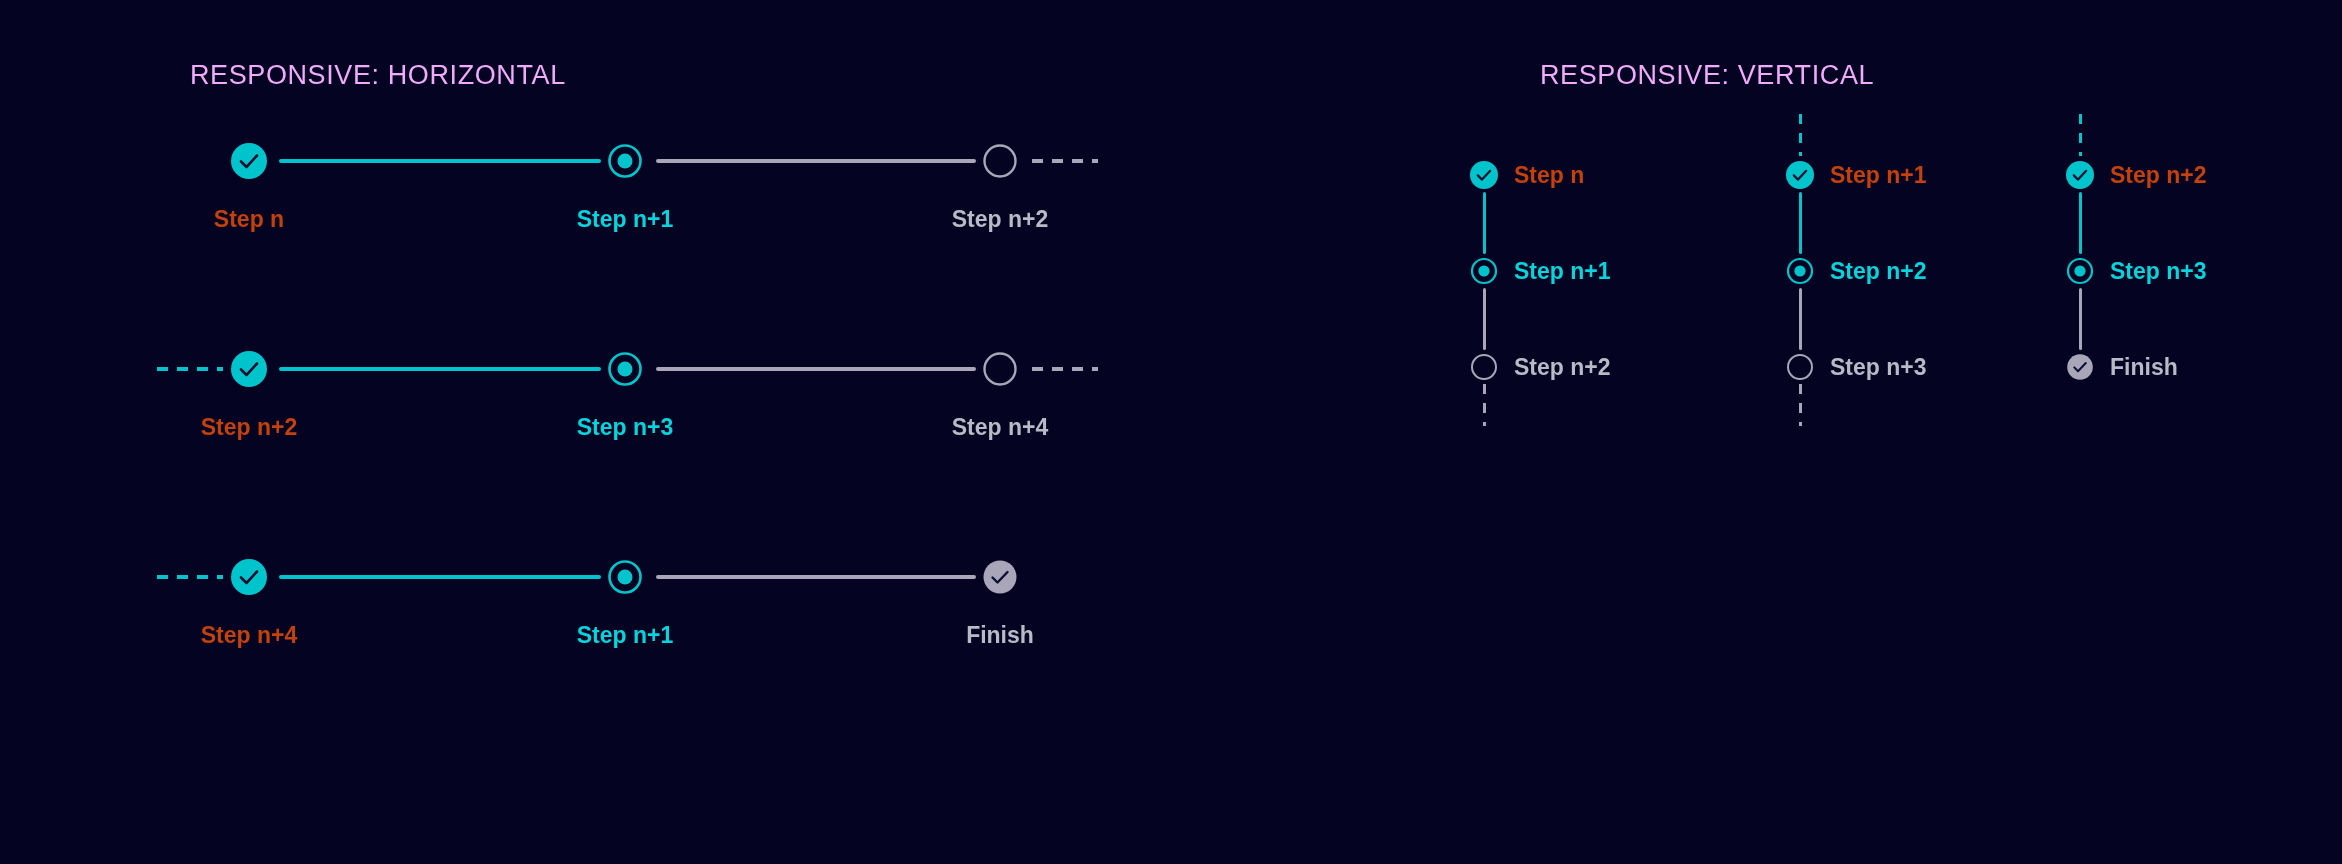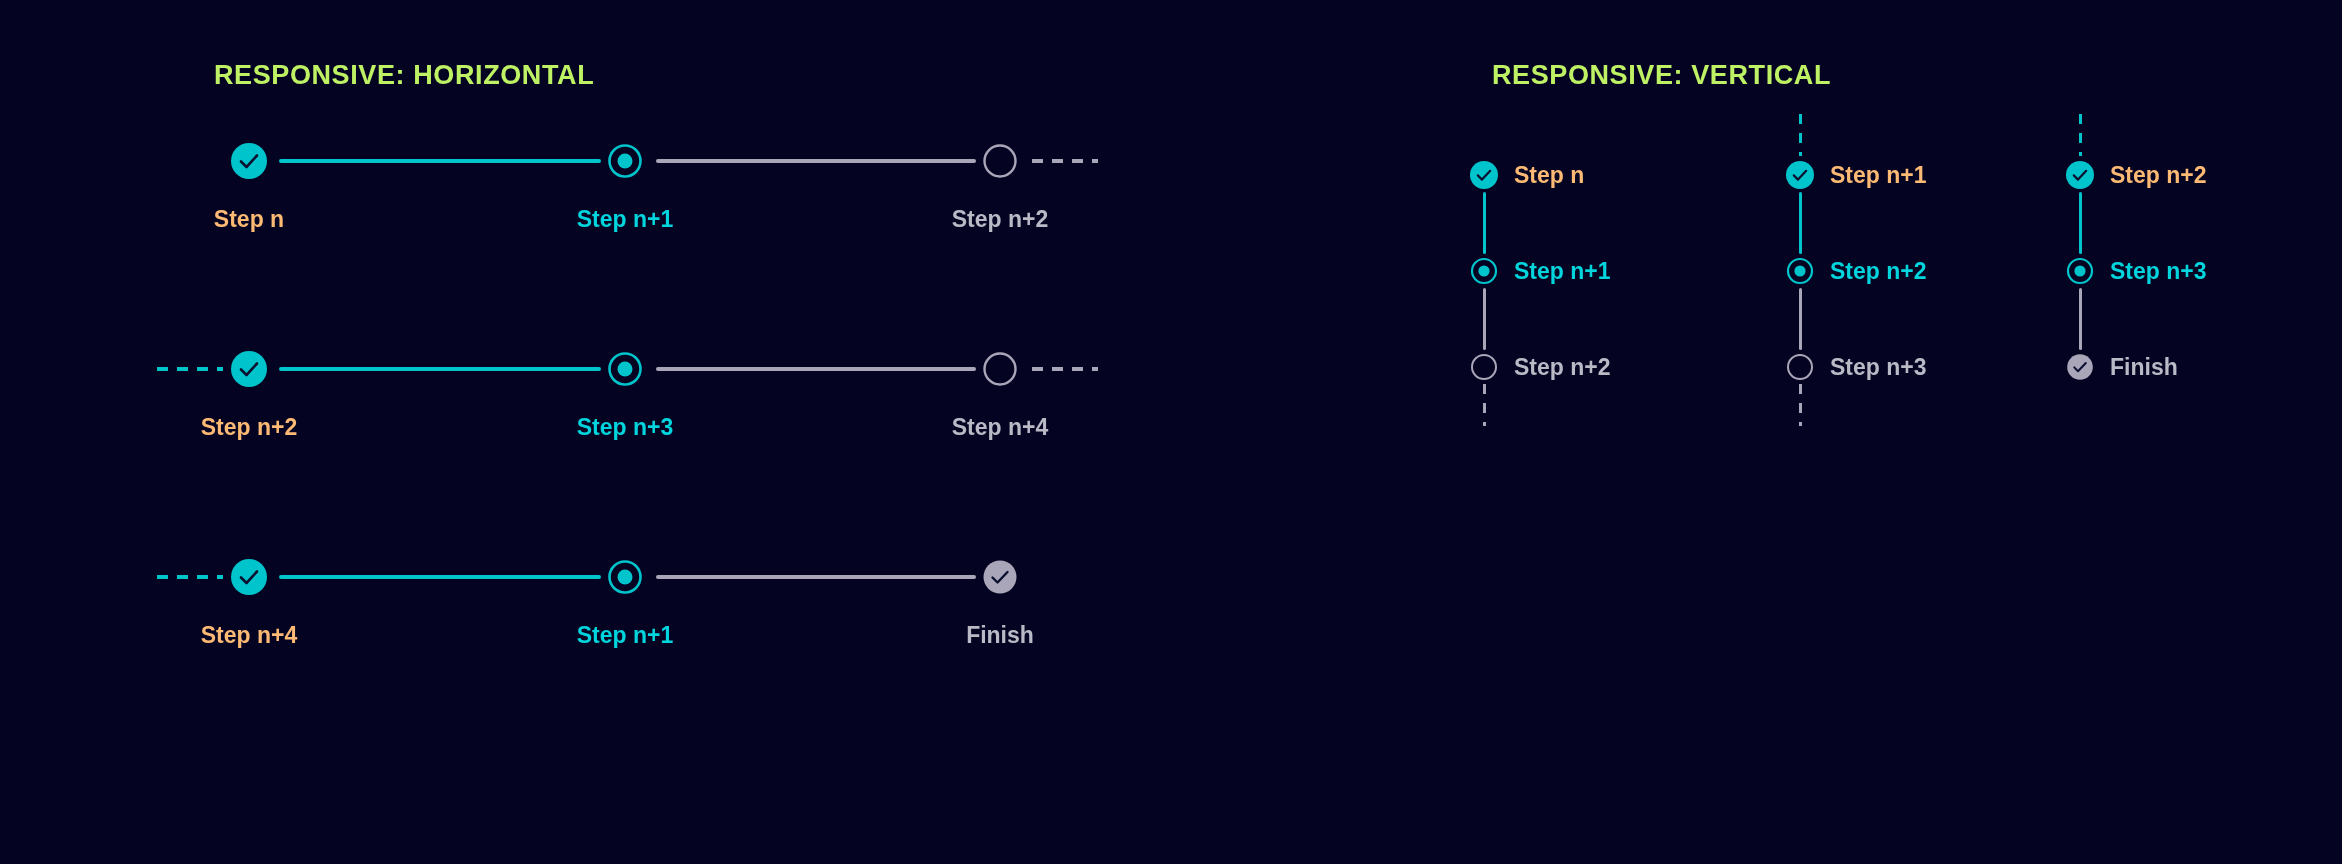--- a/index.html
+++ b/index.html
@@ -15,29 +15,28 @@
   .page {
     position: relative;
     width: 2342px;
     height: 864px;
     background: #050322;
   }
 
   
   .section-title {
     position: absolute;
-    color: #bef264;
+    color: #f0abfc;
     font-size: 27px;
-    font-weight: 700;
+    font-weight: 400;
     letter-spacing: 0.6px;
     white-space: nowrap;
-    margin-left: 24px;
   }
   #title-horizontal { left: 190px; top: 60px; }
-  #title-vertical   { left: 1468px; top: 60px; text-align: right; }
+  #title-vertical   { left: 1540px; top: 60px; text-align: right; }
 
   
   .h-panel { position: absolute; left: 0; top: 0; }
 
   .h-row {
     position: absolute;
     left: 0;
     width: 1200px;
     height: 130px;
   }
@@ -167,21 +166,21 @@
   .v-dash-bottom {
     top: 254px; height: 42px;
     background: repeating-linear-gradient(to bottom,
       #a9a6b9 0 10px, transparent 10px 19px);
   }
 
   
   .node-svg { display: block; width: 100%; height: 100%; }
 
   
-  .state-done    { color: #fdba74; }
+  .state-done    { color: #c2410c; }
   .state-active  { color: #00d5dd; }
   .state-pending { color: #b9bac6; }
   .state-finish  { color: #b9bac6; }
 </style>
 </head>
 <body>
 
 <div class="page">
 
   <div class="section-title" id="title-horizontal">RESPONSIVE: HORIZONTAL</div>

